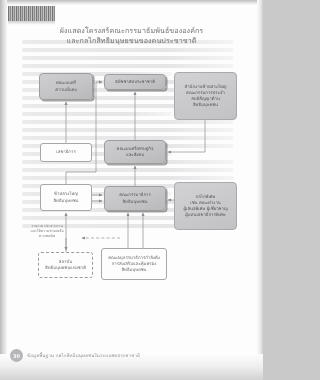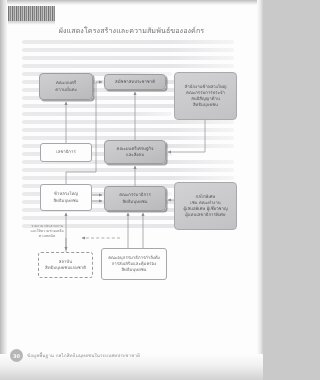--- a/index.html
+++ b/index.html
@@ -131,21 +131,22 @@
       <div class="ghost" style="top: 176px; width: 212px;"></div>
       <div class="ghost" style="top: 184px; width: 212px;"></div>
       <div class="ghost" style="top: 192px; width: 150px;"></div>
       <div class="ghost" style="top: 200px; width: 212px;"></div>
       <div class="ghost" style="top: 208px; width: 212px;"></div>
       <div class="ghost" style="top: 216px; width: 212px;"></div>
       <div class="ghost" style="top: 224px; width: 212px;"></div>
     </div>
 
   <div class="title">
-    <div>ผังแสดงโครงสร้างและความสัมพันธ์ขององค์กร</div>
+    <div>ผังแสดงโครงสร้คณะกรรมาธัมพันธ์ขององค์กร</div>
+    <div>และกลไกสิทธิมนุษยชนของคนประชาชาติ</div>
   </div>
 
   <div id="diagram">
     <svg id="wires" viewBox="0 0 263 220">
       <defs>
         <marker id="ah" markerWidth="5" markerHeight="5" refX="4" refY="2.1" orient="auto" markerUnits="strokeWidth">
           <path d="M0,0 L4.4,2.1 L0,4.2 z" fill="#8c8c8f"></path>
         </marker>
       </defs>
       <g stroke="#9a9a9d" stroke-width="0.8" fill="none" marker-end="url(#ah)">

